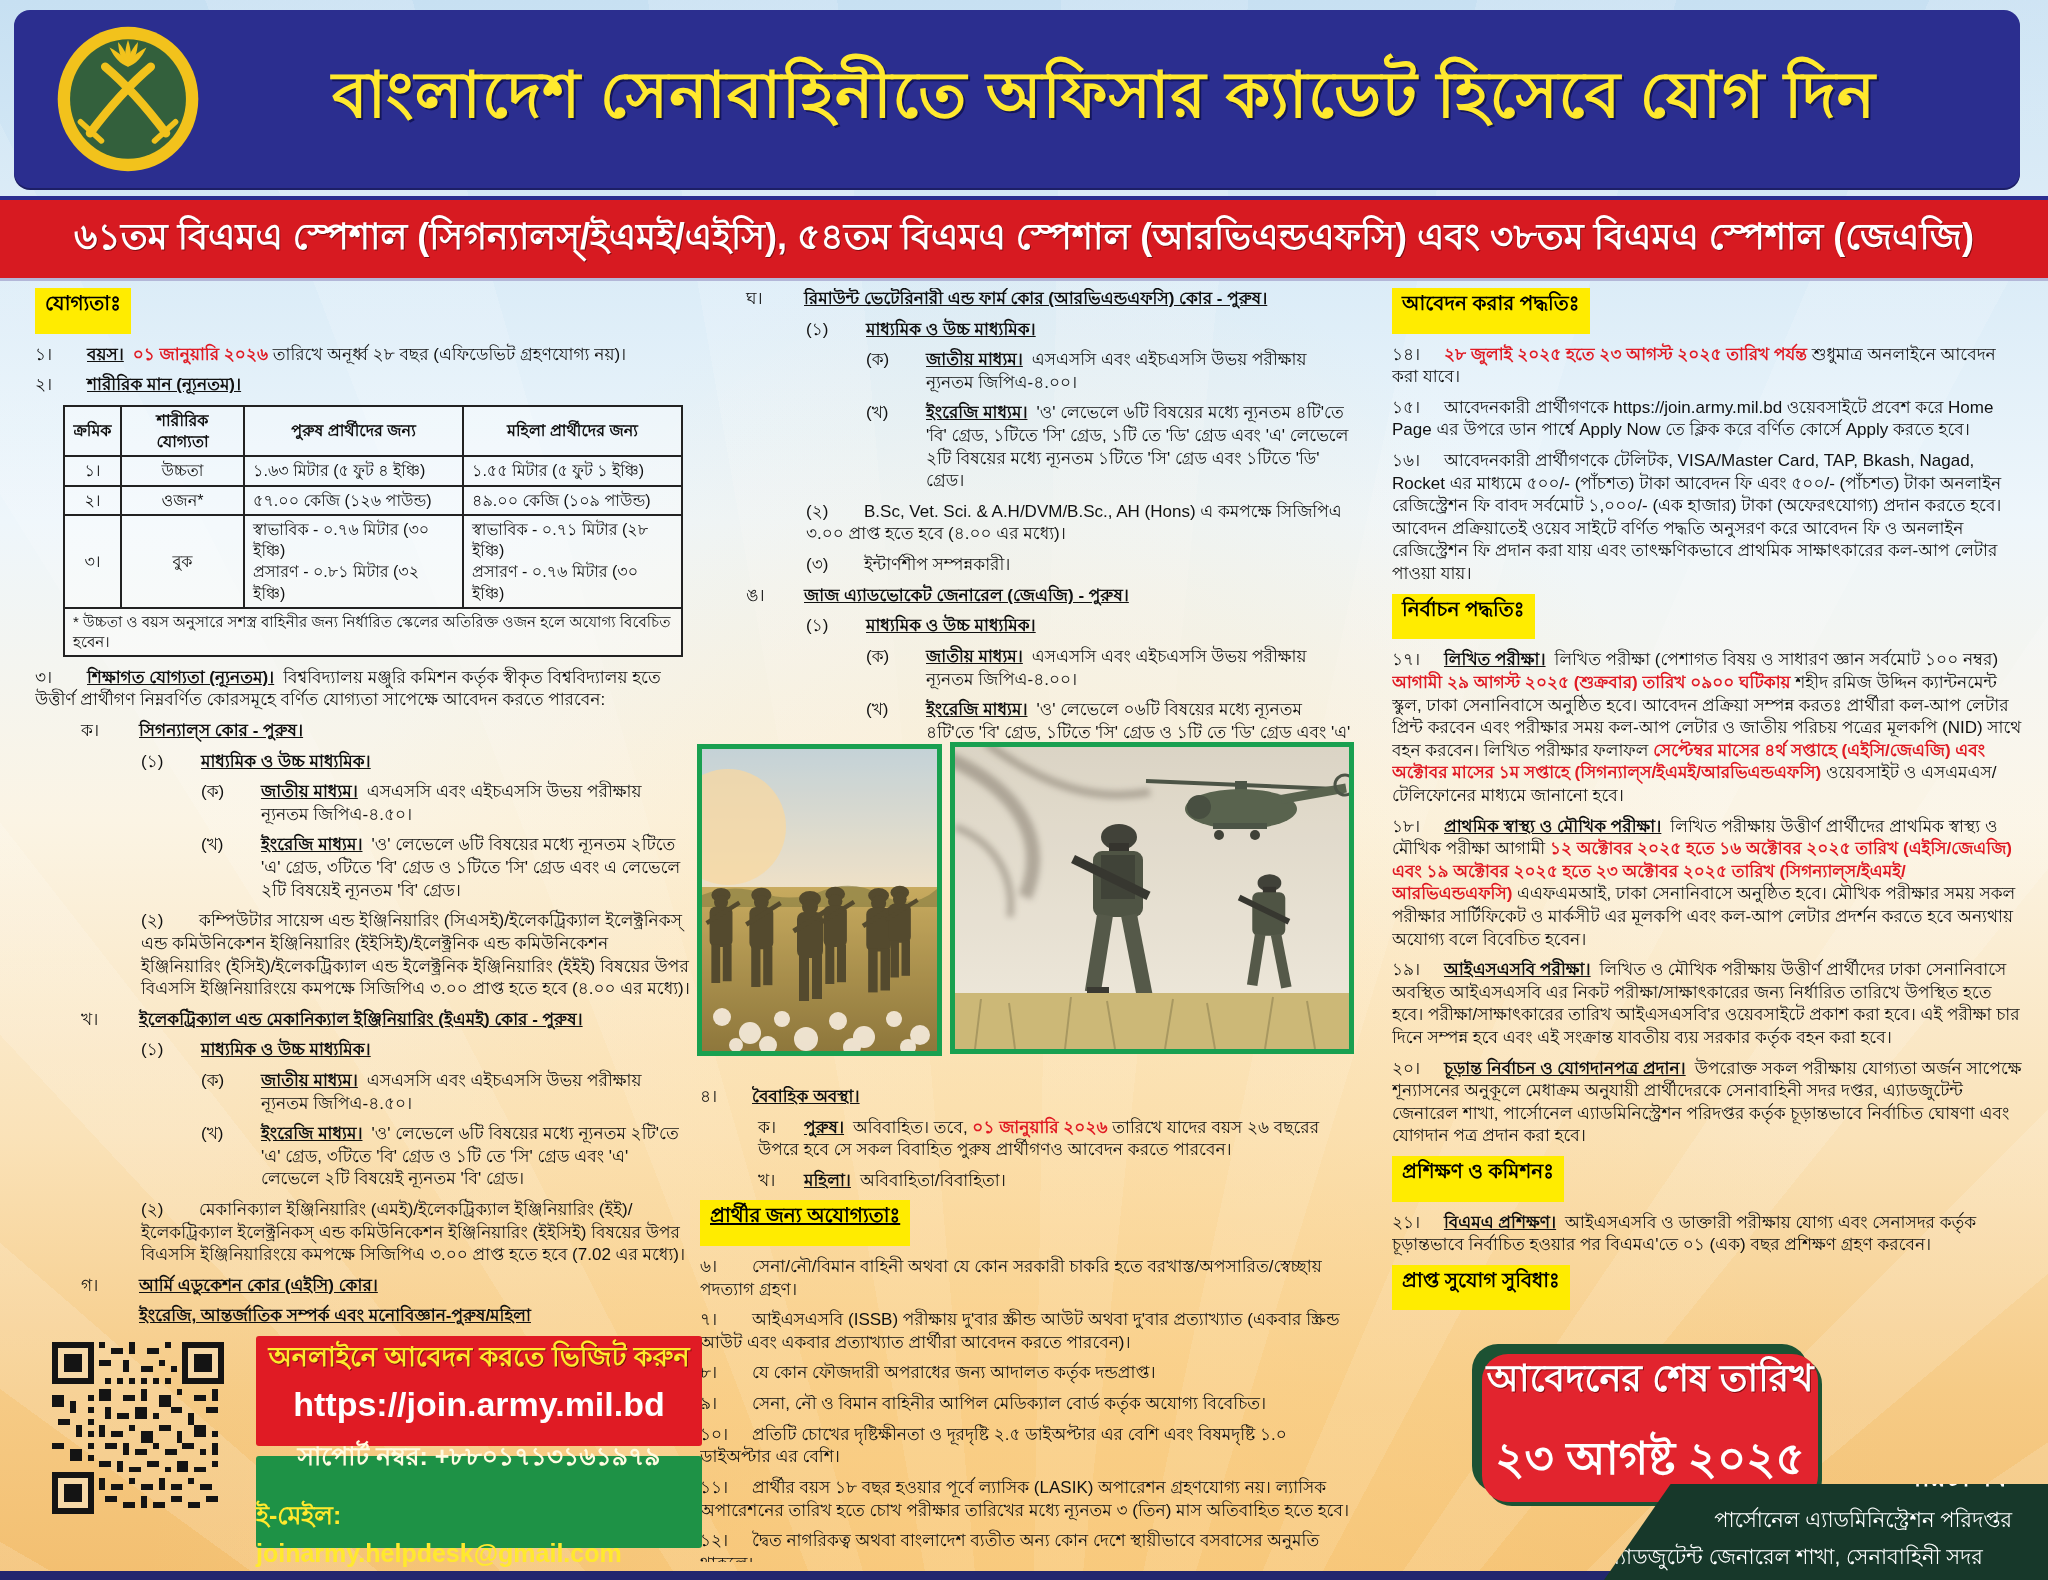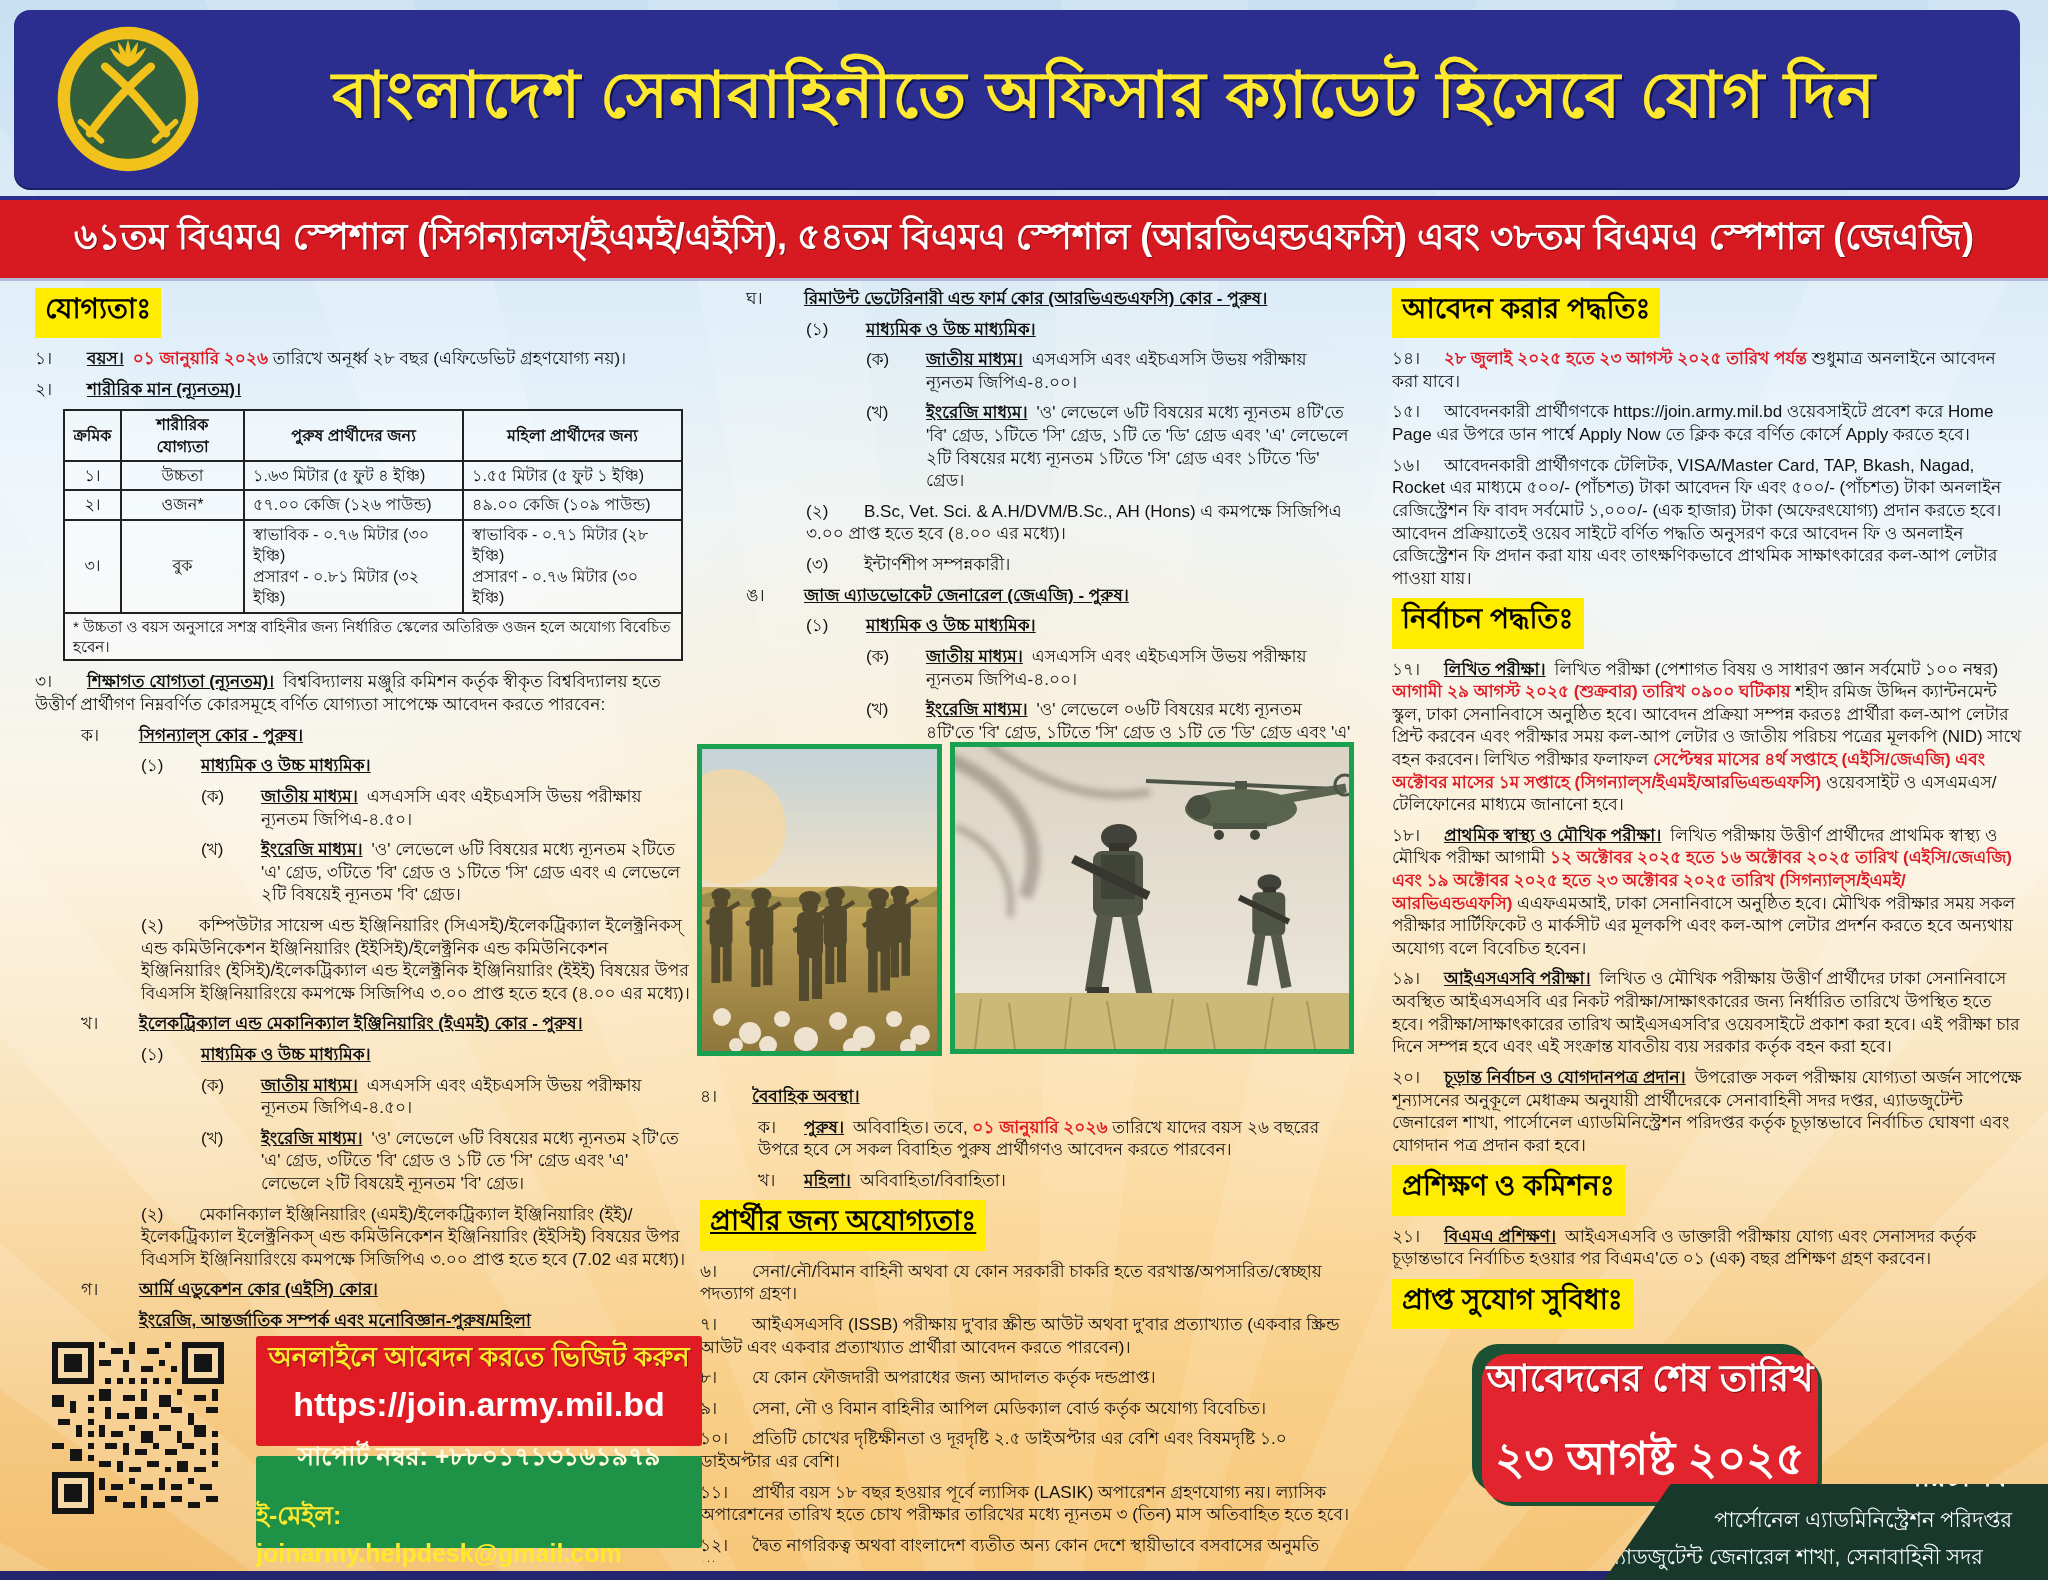--- a/index.html
+++ b/index.html
@@ -20,22 +20,22 @@
   .banner{position:absolute;left:0;top:196px;width:2048px;height:78px;background:#d71a21;
     display:flex;align-items:center;justify-content:center;color:#ffffff;font-weight:bold;font-size:36px;
     border-top:4px solid #2b2e8f;border-bottom:3px solid #b3b7d8;text-shadow:1px 1px 0 #7e0d11;}
   
   .col{position:absolute;top:288px;font-size:17px;line-height:1.33;}
   .col p{margin:0 0 8px;}
   .col-left{left:35px;width:655px;height:1046px;overflow:hidden;}
   .col-mid-top{left:700px;width:652px;height:452px;overflow:hidden;}
   .col-mid-bot{left:700px;top:1086px;width:660px;height:476px;overflow:hidden;}
   .col-right{left:1392px;width:634px;height:1058px;overflow:hidden;}
-  .badge{display:inline-block;background:#ffec00;color:#000;font-weight:bold;font-size:28px;
-    padding:2px 10px 11px;margin:0 0 10px;}
+  .badge{display:inline-block;background:#ffec00;color:#000;font-weight:bold;font-size:20px;
+    padding:2px 10px 17px;margin:0 0 10px;}
   .badge.u{text-decoration:underline;}
   .num{display:inline-block;min-width:52px;}
   .lbl{font-weight:bold;text-decoration:underline;margin-right:9px;}
   .red{color:#e01b24;font-weight:bold;}
   .tag{display:inline-block;}
   .tagi{display:inline-block;min-width:58px;}
   .sub1{position:relative;padding-left:104px;}
   .sub1>.tag{position:absolute;left:46px;}
   .sub2{position:relative;padding-left:166px;}
   .sub2>.tag{position:absolute;left:106px;}

